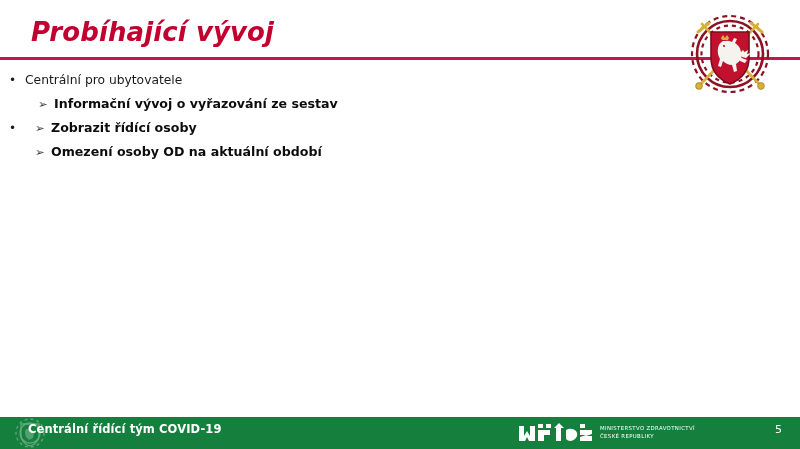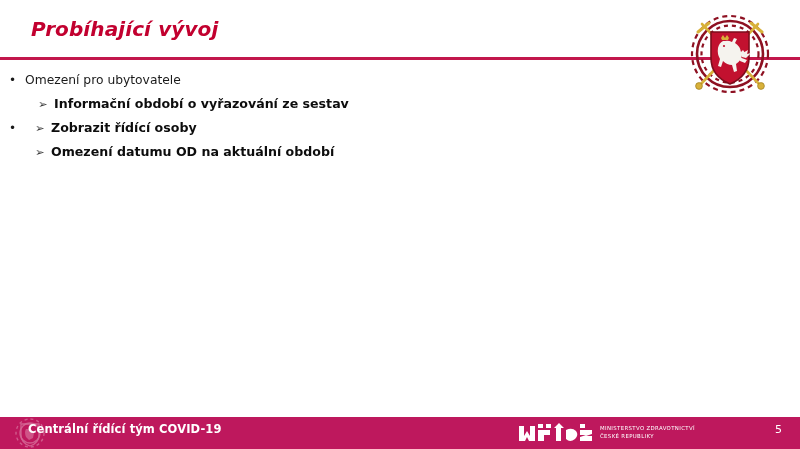--- a/index.html
+++ b/index.html
@@ -20,21 +20,21 @@
     position: absolute;
     inset: 0;
     background: #ffffff;
   }
 
   
   .slide-title {
     position: absolute;
     left: 31px;
     top: 17px;
-    font-size: 20px;
+    font-size: 26px;
     font-weight: bold;
     font-style: italic;
     color: #c2002f;
     letter-spacing: 0.1px;
     white-space: nowrap;
   }
 
   
   .title-rule {
     position: absolute;
@@ -100,21 +100,21 @@
   .lvl2.shift .marker { left: 35px; }
   .lvl2.shift { padding-left: 51px; }
 
   
   .footer {
     position: absolute;
     left: 0;
     top: 417px;
     width: 800px;
     height: 32px;
-    background: #be185d;
+    background: #15803d;
   }
 
   .footer-watermark {
     position: absolute;
     left: 7px;
     top: -1px;
     width: 46px;
     height: 34px;
     opacity: 0.34;
   }
@@ -218,40 +218,40 @@
       </g>
 
       <path d="M37 28 L39 25 L41 28 L43 25 L45 28 L44 30 L38 30 Z" fill="#d8b13a"></path>
     </svg>
   </div>
 
   <div class="body-list">
 
     <div class="lvl1">
       <span class="marker">•</span>
-      <span>Omezení pro ubytovatele</span>
+      <span>Centrální pro ubytovatele</span>
     </div>
 
     <div class="lvl2">
       <span class="marker">➢</span>
-      <span>Informační období o vyřazování ze sestav</span>
+      <span>Informační vývoj o vyřazování ze sestav</span>
     </div>
 
     <div class="lvl1">
       <span class="marker">•</span>
     </div>
 
     <div class="lvl2 shift">
       <span class="marker">➢</span>
       <span>Zobrazit řídící osoby</span>
     </div>
 
     <div class="lvl2 shift">
       <span class="marker">➢</span>
-      <span>Omezení datumu OD na aktuální období</span>
+      <span>Omezení osoby OD na aktuální období</span>
     </div>
 
   </div>
 
   <div class="footer">
 
     <div class="footer-watermark">
       <svg viewBox="0 0 46 34" xmlns="http://www.w3.org/2000/svg">
         <g fill="none" stroke="#ffffff" stroke-width="1.4" opacity="0.85">
           <circle cx="23" cy="17" r="14" stroke-dasharray="3 3"></circle>

